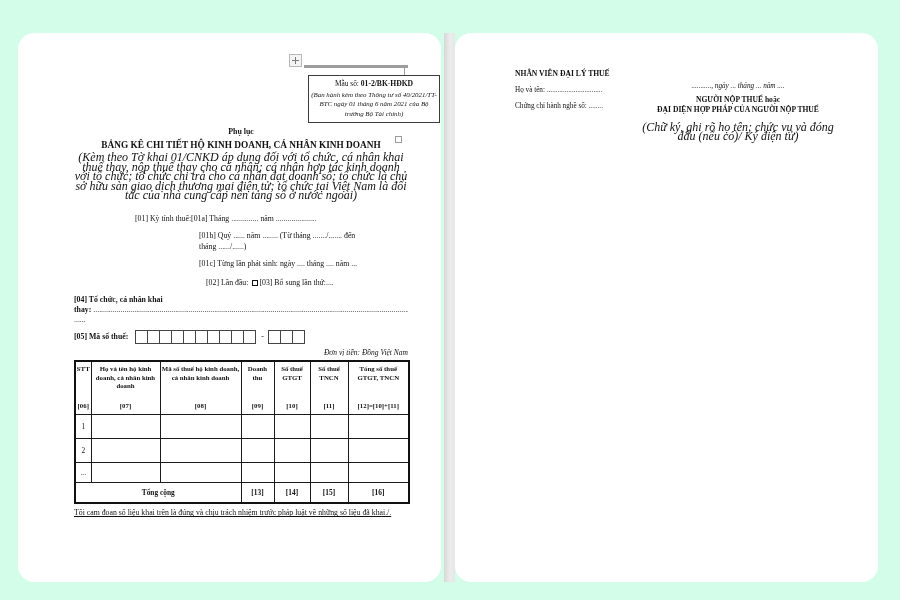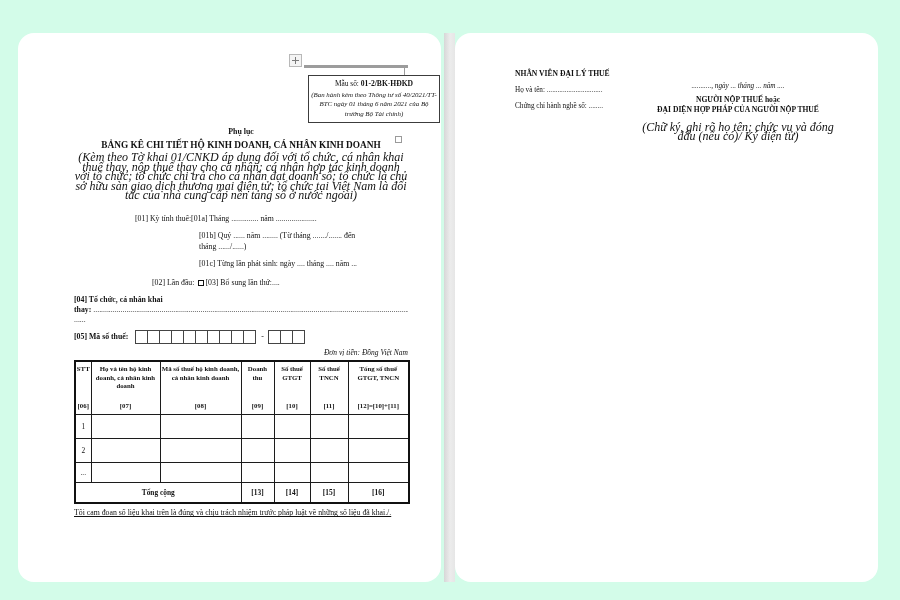--- a/index.html
+++ b/index.html
@@ -45,21 +45,21 @@
   }
 
   
   .content { position:absolute; left:56px; top:94px; width:334px; font-size:7.8px; }
   .phu-luc { text-align:center; font-weight:bold; font-size:7.9px; line-height:10px; }
   .main-title { text-align:center; font-weight:bold; font-size:9.3px; line-height:12px; margin-top:2px; }
   .desc { text-align:center; font-style:italic; font-size:12px; line-height:9.6px; margin-top:2px; }
   .line01  { margin:12px 0 0 61px; line-height:11px; }
   .line01b { margin:6px 0 0 125px; width:164px; line-height:11px; }
   .line01c { margin:6px 0 0 125px; width:180px; line-height:11px; }
-  .line02  { margin:8px 0 0 54px; line-height:11px;padding-left:24px; }
+  .line02  { margin:8px 0 0 108px; line-height:11px;padding-left:24px; }
   .checkbox {
     display:inline-block; width:6px; height:6px; border:1px solid #111;
     vertical-align:-1px; margin:0 1px 0 2px; background:#fff;
   }
   .declarant { margin-top:7px; font-weight:bold; line-height:10px; }
   .declarant .dotfill { font-weight:normal; }
   .declarant .l2 { white-space:nowrap; overflow:hidden; }
   .mst-row { margin-top:5px; display:flex; align-items:center; }
   .mst-label { font-weight:bold; margin-right:8px; }
   .mst-cell {

